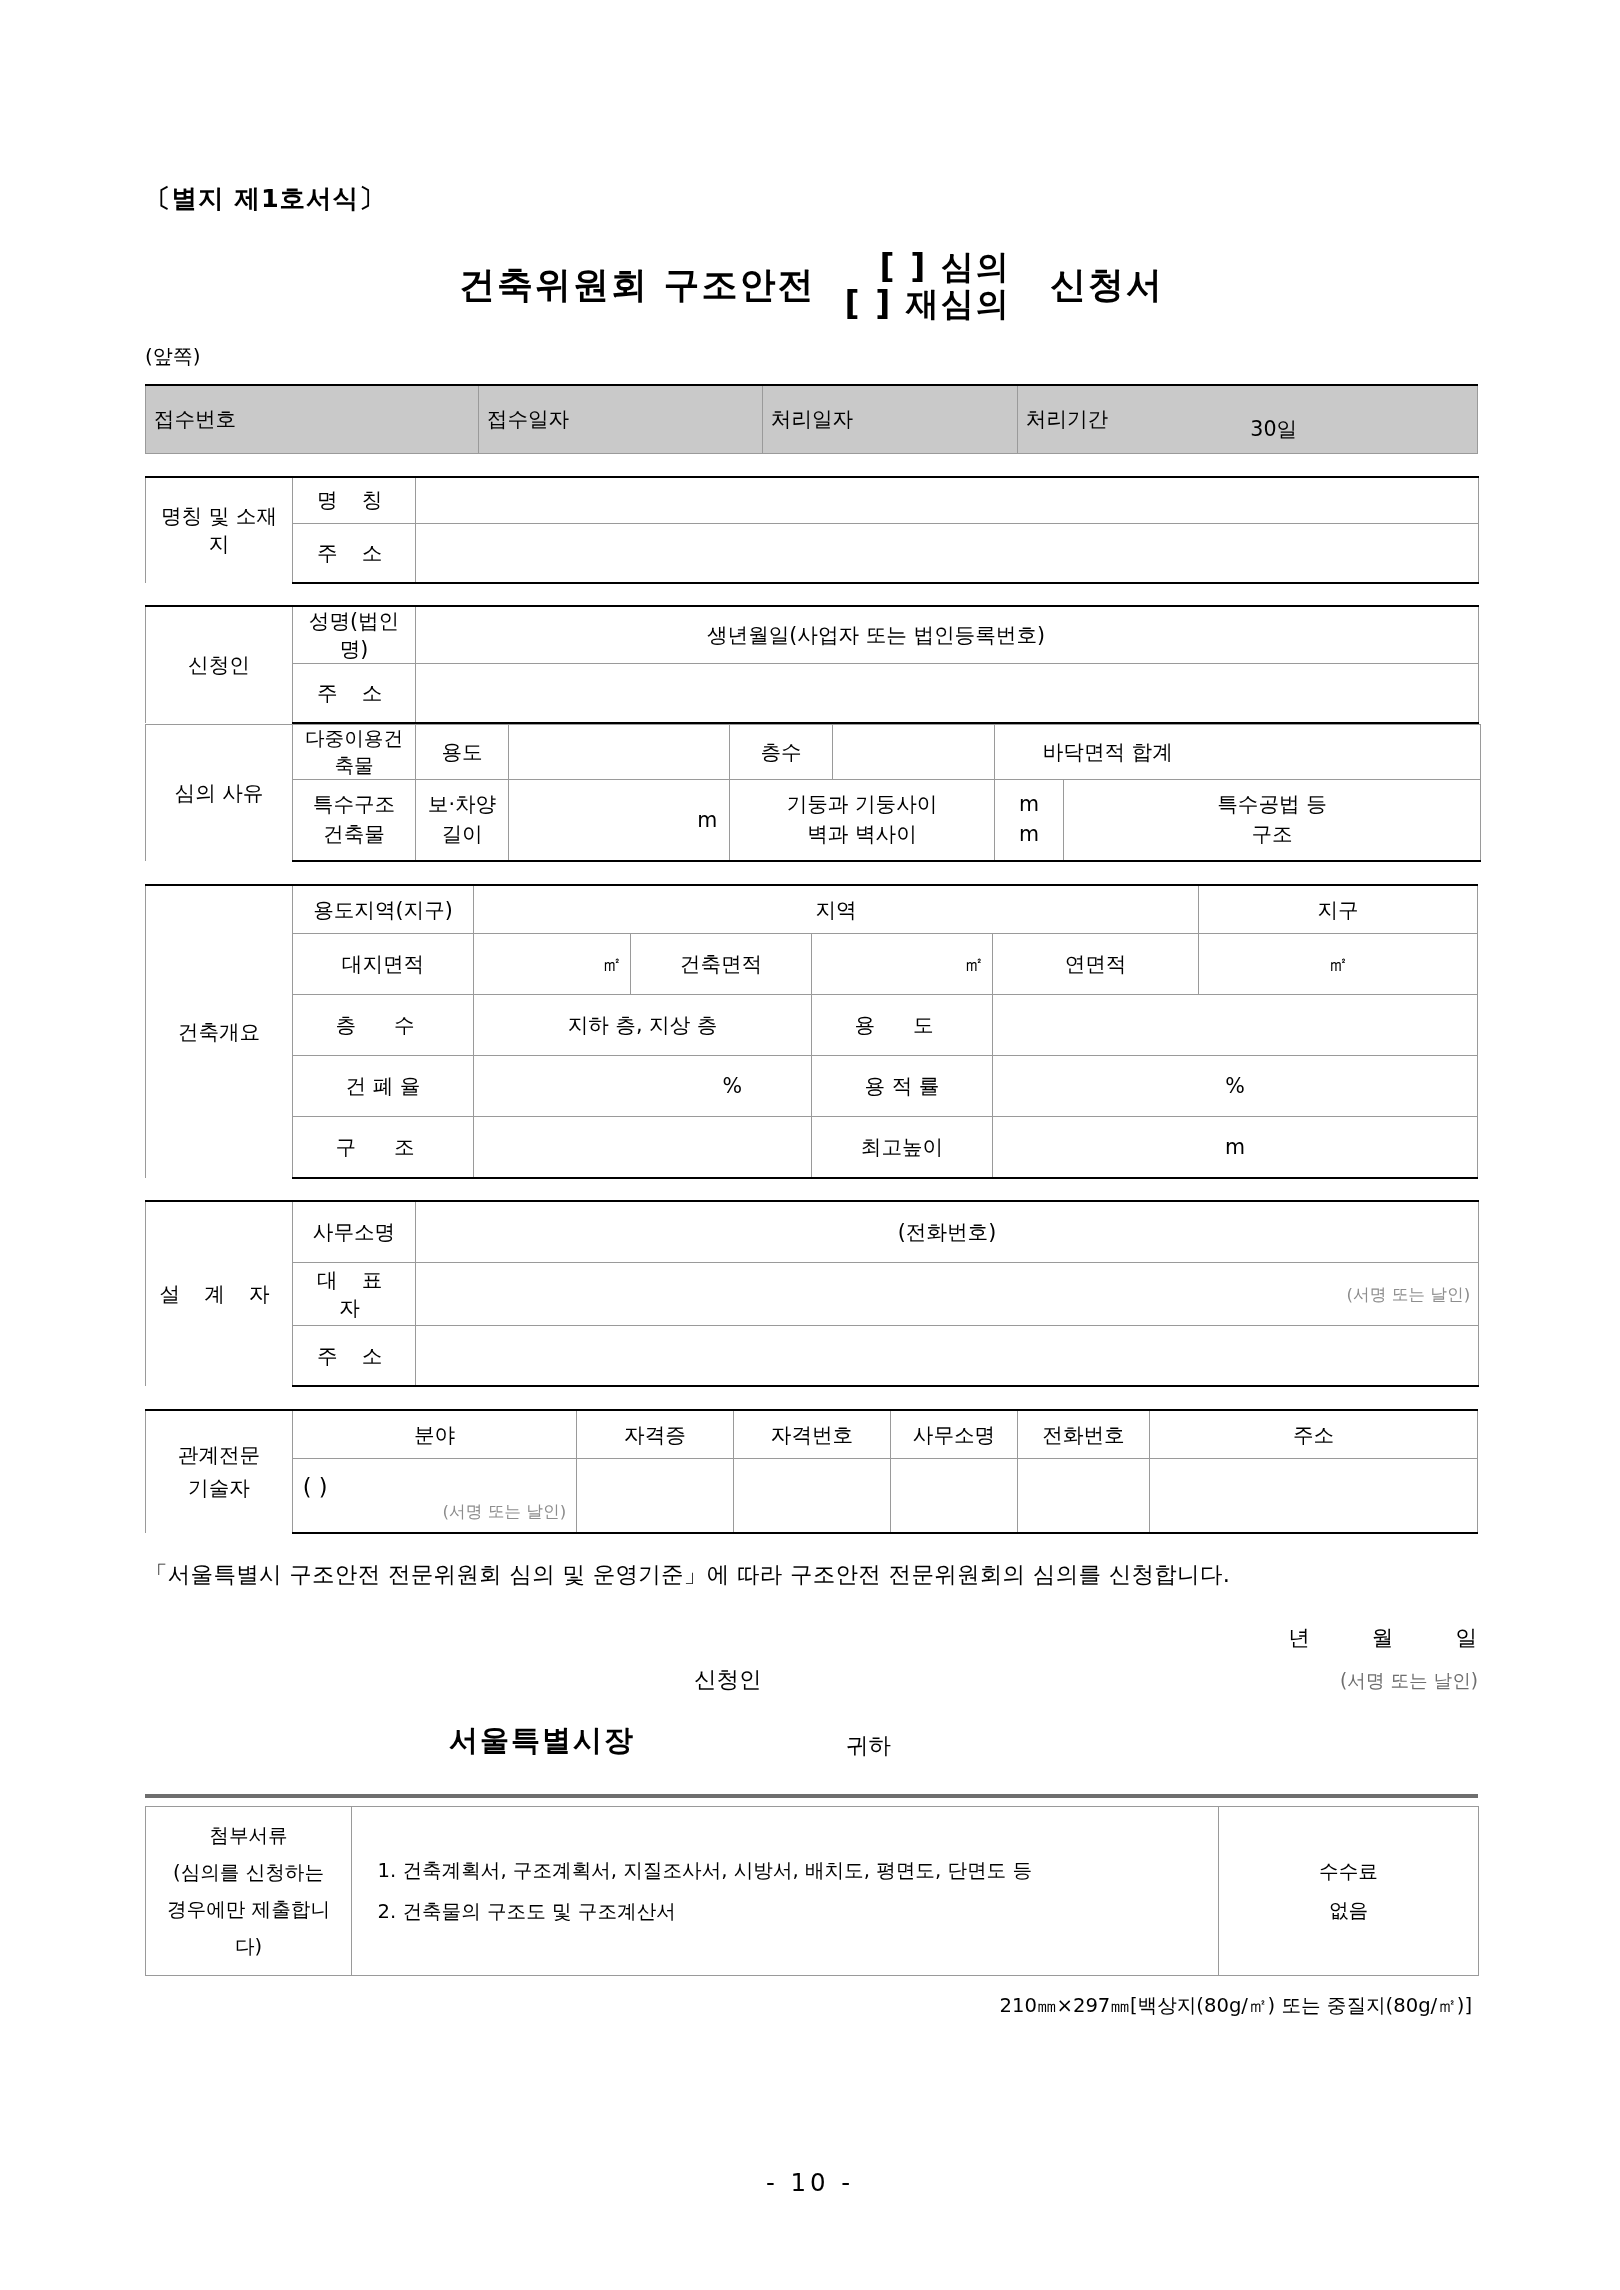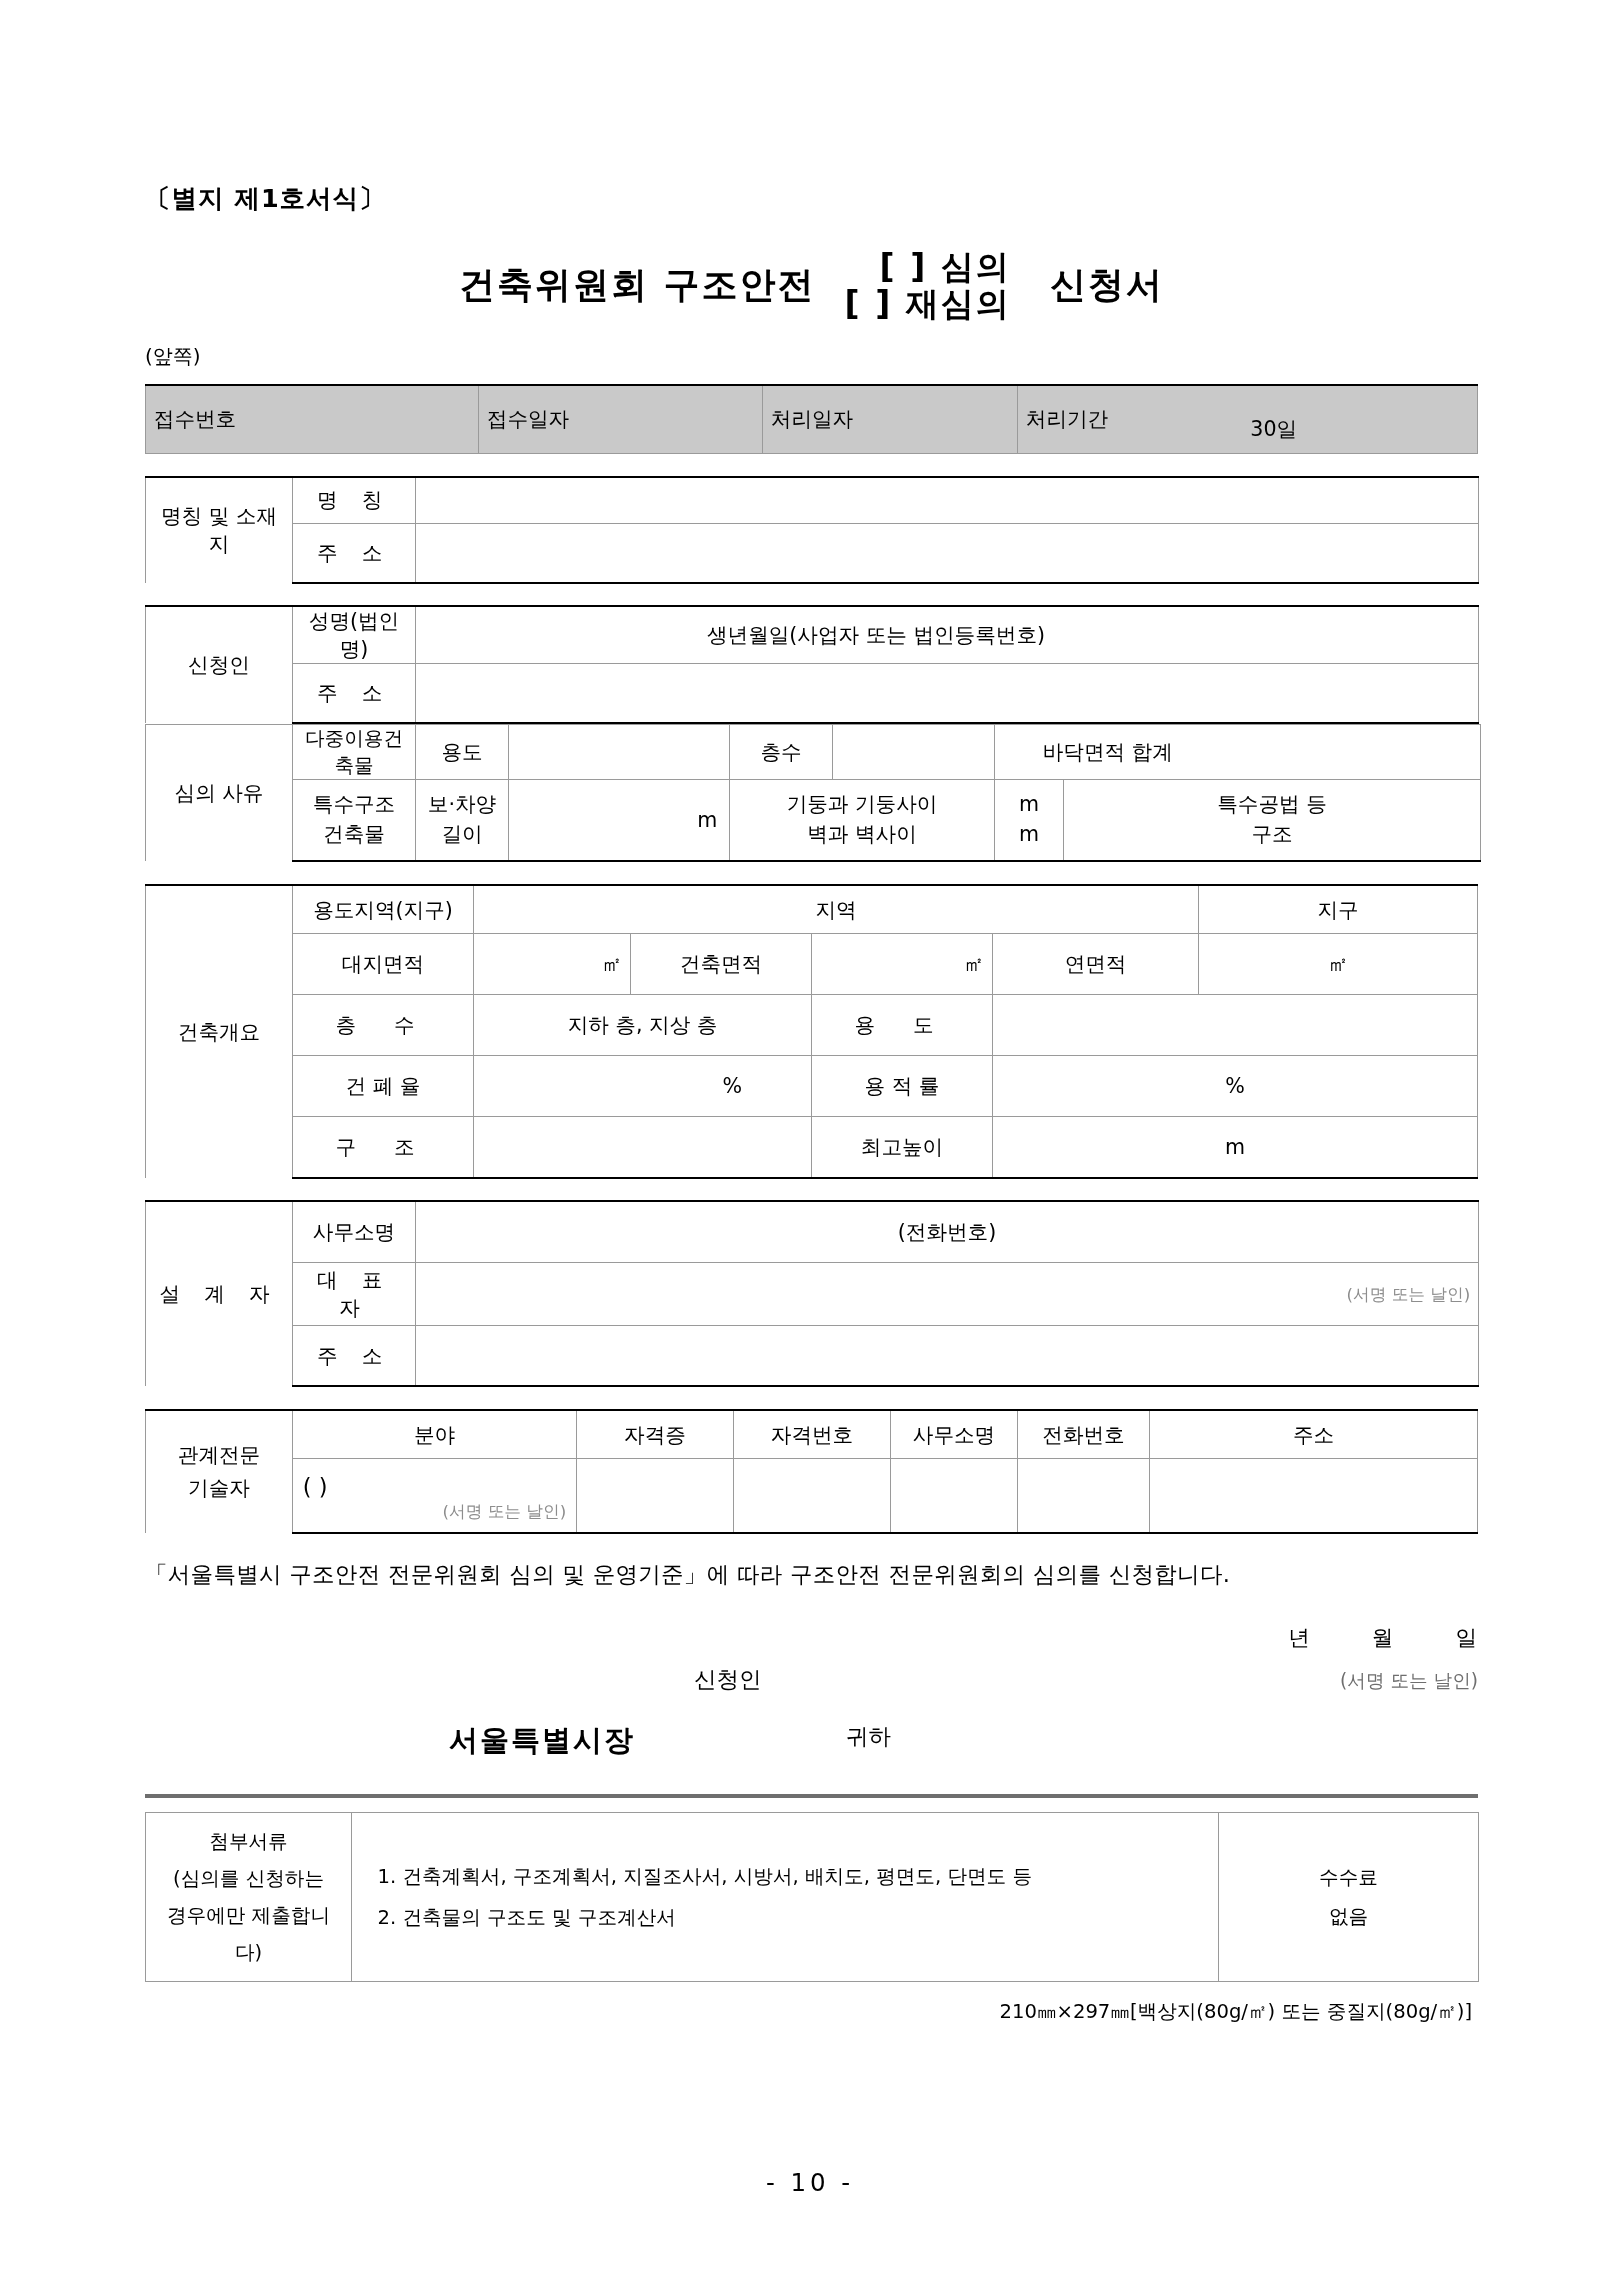--- a/index.html
+++ b/index.html
@@ -147,21 +147,21 @@
   .applicant-line .ap {
     font-size: 22.5px;
     margin-left: 549px;
   }
   .applicant-line .seal {
     font-size: 18.6px;
     color: #6e6e6e;
   }
   .mayor-line {
     display: flex;
-    align-items: flex-start;
+    align-items: flex-end;
     margin-top: 25.5px;
   }
   .mayor {
     font-size: 29px;
     font-weight: 700;
     margin-left: 304px;
     letter-spacing: 2px;
   }
   .gwiha {
     font-size: 22.5px;
@@ -170,21 +170,21 @@
   .thick-rule {
     border-top: 4.9px solid #6e6e6e;
     margin-top: 33px;
   }
 
   
   table.foot {
     border-collapse: collapse;
     width: 1333px;
     table-layout: fixed;
-    margin-top: 14px;
+    margin-top: 8px;
     padding-left: 12px;
   }
   table.foot td {
     border: 1px solid #9a9a9a;
     font-size: 19.6px;
     vertical-align: middle;
     padding: 9.8px 13.7px;
     box-sizing: border-box;
   }
   .foot-attach { text-align: center; line-height: 1.9; font-size: 18.6px; }

